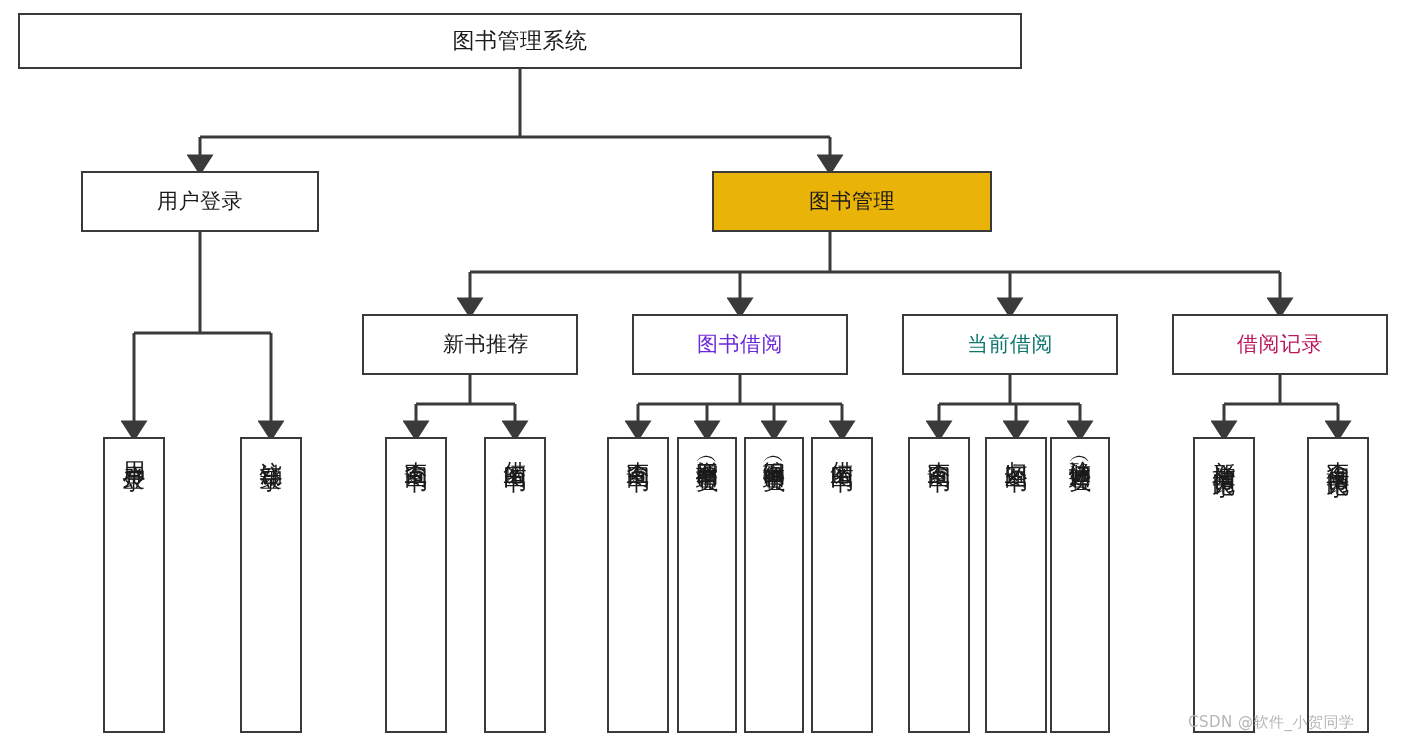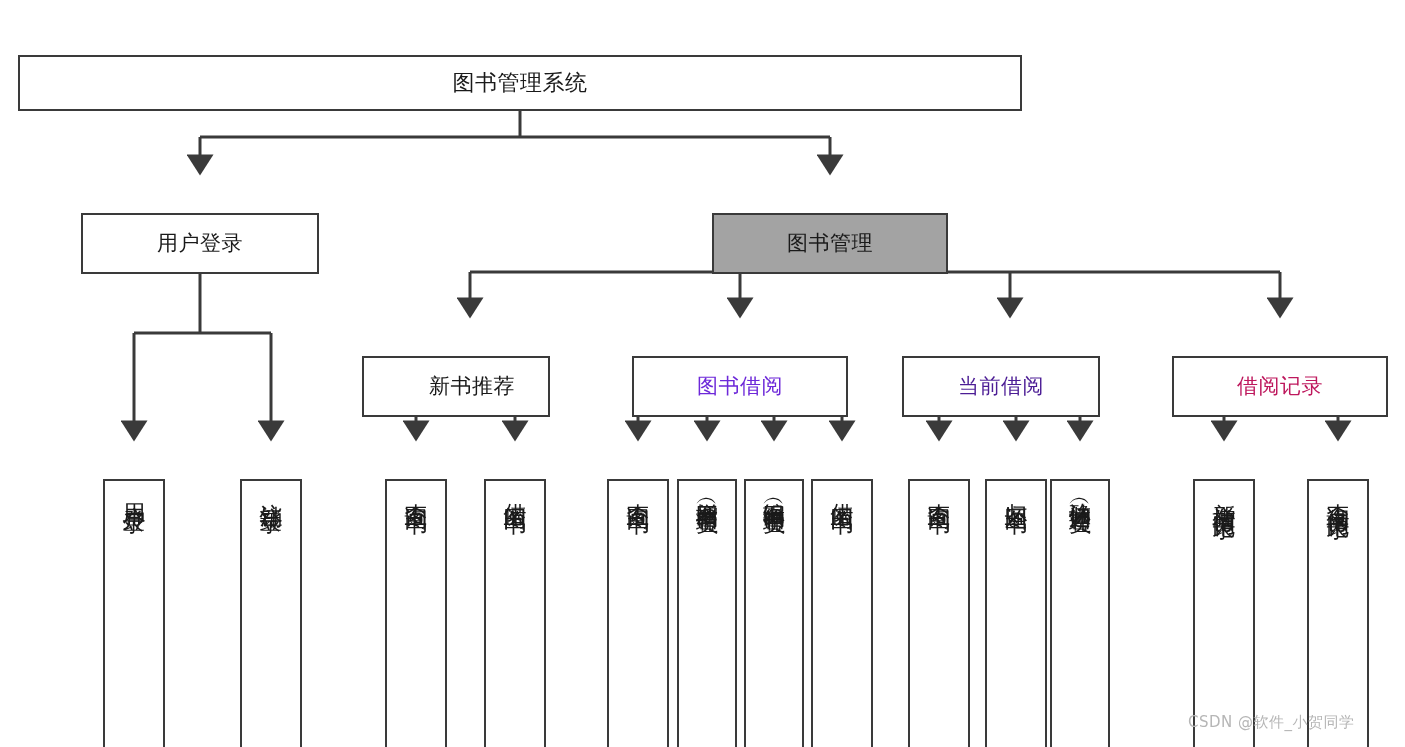--- a/index.html
+++ b/index.html
@@ -29,21 +29,20 @@
   }
   .node {
     position: absolute;
     box-sizing: border-box;
     background: #ffffff;
     border: 2.5px solid #3a3a3a;
     display: flex;
     align-items: center;
     justify-content: center;
     color: #1a1a1a;
-    margin-top: 42px;
   }
   .node .label {
     display: block;
     text-align: center;
     line-height: 1.22;
     letter-spacing: 0.5px;
   }
   .node.horizontal .label {
     font-size: 21px;
   }
@@ -132,31 +131,31 @@
     </g>
   </svg>
 
   <div class="node root horizontal" style="left: 18px; top: 13px; width: 1004px; height: 56px; border-color: rgb(58, 58, 58); background: rgb(255, 255, 255); color: rgb(26, 26, 26);">
     <span class="label">图书管理系统</span>
   </div>
 
   <div class="node horizontal" style="left: 81px; top: 171px; width: 238px; height: 61px; border-color: rgb(58, 58, 58); background: rgb(255, 255, 255); color: rgb(26, 26, 26);">
     <span class="label">用户登录</span>
   </div>
-  <div class="node horizontal" style="left: 712px; top: 171px; width: 236px; height: 61px; border-color: rgb(58, 58, 58); background: #a3a3a3; color: rgb(26, 26, 26);">
+  <div class="node horizontal" style="left: 712px; top: 171px; width: 280px; height: 61px; border-color: rgb(58, 58, 58); background: #eab308; color: rgb(26, 26, 26);">
     <span class="label">图书管理</span>
   </div>
 
-  <div class="node horizontal" style="left: 362px; top: 314px; width: 188px; height: 61px; border-color: rgb(58, 58, 58); background: rgb(255, 255, 255); color: rgb(26, 26, 26); padding-left: 32px;">
+  <div class="node horizontal" style="left: 362px; top: 314px; width: 216px; height: 61px; border-color: rgb(58, 58, 58); background: rgb(255, 255, 255); color: rgb(26, 26, 26); padding-left: 32px;">
     <span class="label">新书推荐</span>
   </div>
   <div class="node horizontal" style="left: 632px; top: 314px; width: 216px; height: 61px; border-color: rgb(58, 58, 58); background: rgb(255, 255, 255); color: #6d28d9;">
     <span class="label">图书借阅</span>
   </div>
-  <div class="node horizontal" style="left: 902px; top: 314px; width: 198px; height: 61px; border-color: rgb(58, 58, 58); background: rgb(255, 255, 255); color: #4c1d95;">
+  <div class="node horizontal" style="left: 902px; top: 314px; width: 216px; height: 61px; border-color: rgb(58, 58, 58); background: rgb(255, 255, 255); color: #0f766e;">
     <span class="label">当前借阅</span>
   </div>
   <div class="node horizontal" style="left: 1172px; top: 314px; width: 216px; height: 61px; border-color: rgb(58, 58, 58); background: rgb(255, 255, 255); color: #be185d;">
     <span class="label">借阅记录</span>
   </div>
 
   <div class="node vertical" style="left: 103px; top: 437px; width: 62px; height: 296px; border-color: rgb(58, 58, 58); background: rgb(255, 255, 255); color: rgb(26, 26, 26);">
     <span class="label">用户登录</span>
   </div>
   <div class="node vertical" style="left: 240px; top: 437px; width: 62px; height: 296px; border-color: rgb(58, 58, 58); background: rgb(255, 255, 255); color: rgb(26, 26, 26);">

